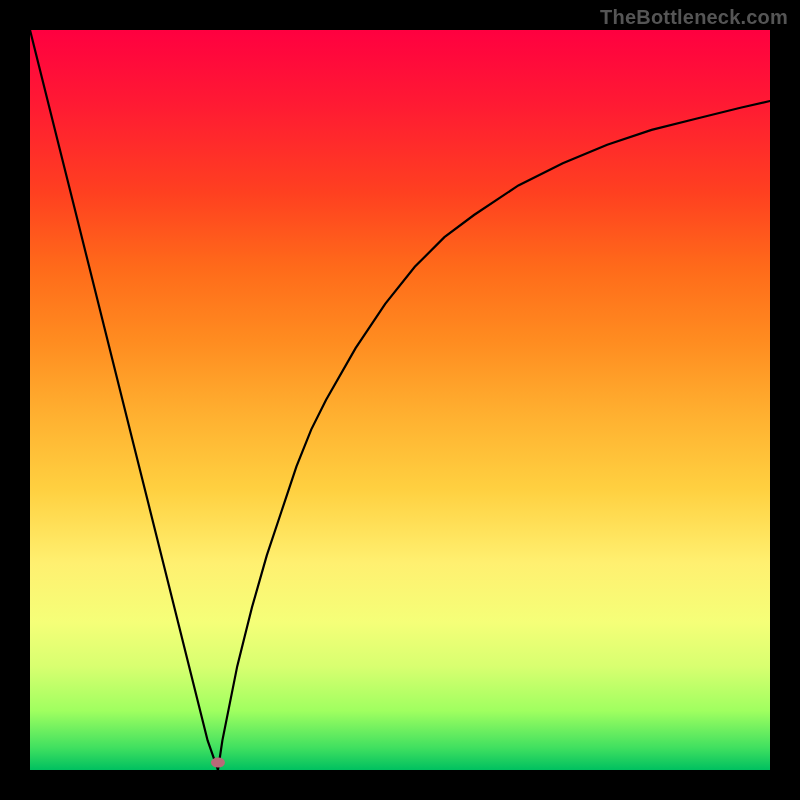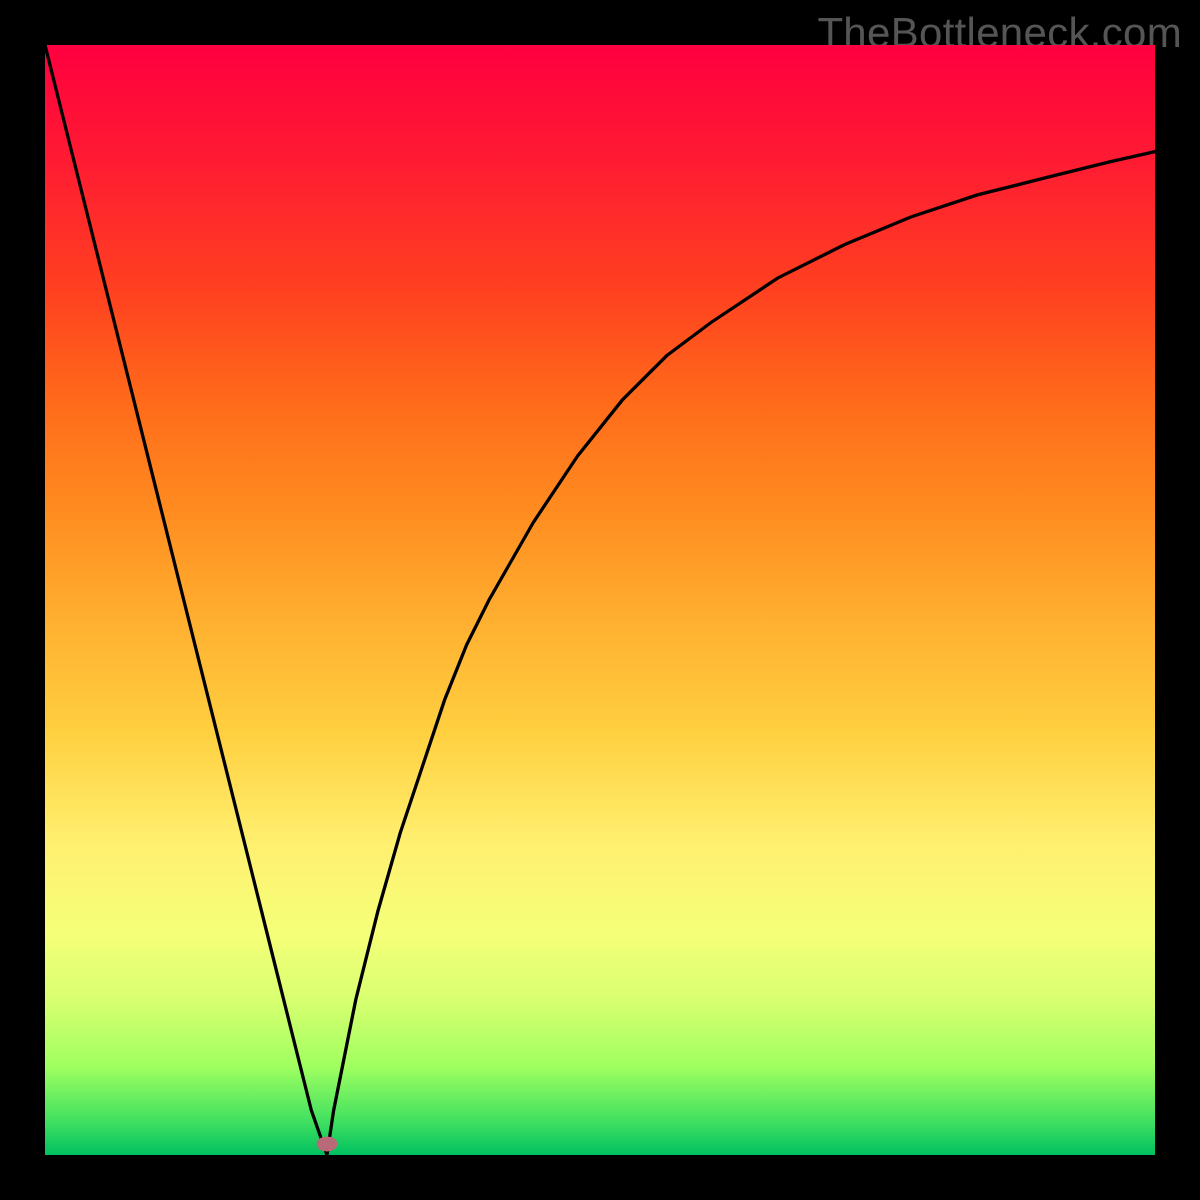--- a/index.html
+++ b/index.html
@@ -47,22 +47,22 @@
     top: 0;
     width: 100%;
     height: 100%;
     overflow: visible;
   }
   .branding {
     position: absolute;
     top: 6px;
     right: 12px;
     color: #555;
-    font-size: 28px;
-    font-weight: 400;
+    font-size: 20px;
+    font-weight: 700;
     letter-spacing: 0.2px;
   }
 </style>
 </head>
 <body>
 
 <div class="frame">
   <div class="branding">TheBottleneck.com</div>
 
   <div class="plot-area">

